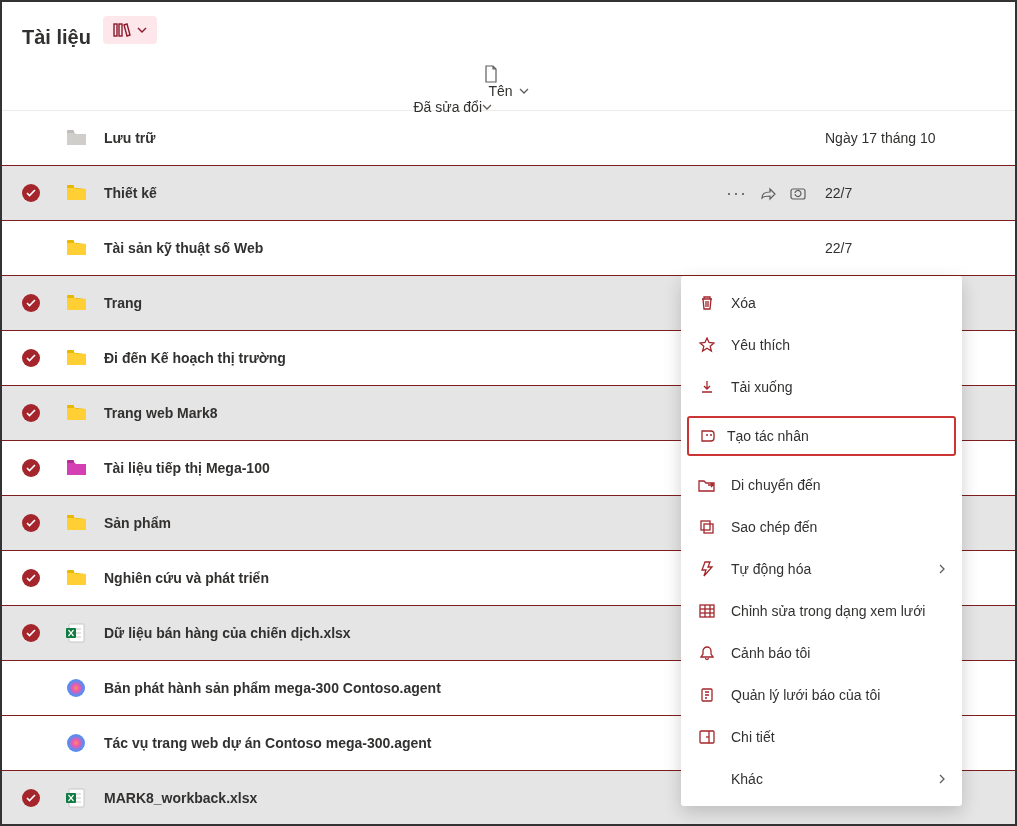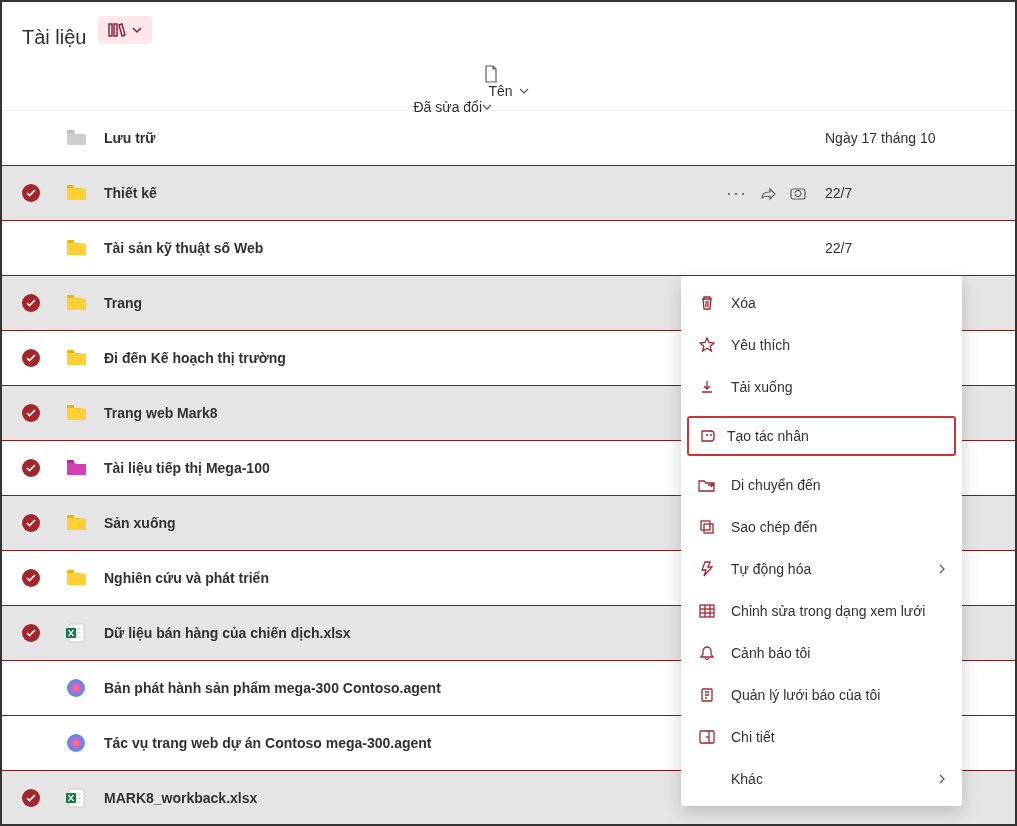--- a/index.html
+++ b/index.html
@@ -1,18 +1,18 @@
 <!DOCTYPE html>
 <html><head>
 <meta charset="utf-8">
 <style>
 * { box-sizing: border-box; margin: 0; padding: 0; }
 body { font-family: "Segoe UI", Arial, sans-serif; font-size: 14px; color: #323130; background: #fff; width: 1017px; height: 826px; overflow: hidden; position: relative; border: 2px solid #333; }
 .header { display: flex; align-items: center; padding: 8px 20px 16px; gap: 12px; }
-.page-title { font-size: 20px; font-weight: 400; margin-top: 16px; }
+.page-title { font-size: 20px; font-weight: 700; margin-top: 16px; }
 .view-selector { display: inline-flex; align-items: center; gap: 6px; background: #fde7ea; padding: 6px 10px; border-radius: 4px; cursor: pointer; }
 .view-selector svg { color: #8b1a2b; }
 .col-headers { display: flex; align-items: center; padding: 0 20px; height: 46px; border-bottom: 1px solid #edebe9; flex-direction: column; }
 .col-icon { width: 64px; display: flex; align-items: center; padding-left: 6px; }
 .col-name { flex: 1; display: flex; align-items: center; gap: 6px; font-weight: 400; cursor: pointer; }
 .col-modified { width: 190px; display: flex; align-items: center; cursor: pointer; }
 .chev { color: #605e5c; }
 .doc-icon { color: #605e5c; }
 .list { }
 .row { display: flex; align-items: center; padding: 0 20px; height: 55px; border-bottom: 1px solid #7f1d1d; position: relative; }
@@ -214,21 +214,21 @@
           <svg width="10" height="8" viewBox="0 0 10 8">
             <path d="M1 4 L3.5 6.5 L9 1" stroke="#fff" stroke-width="1.6" fill="none"></path>
           </svg>
         </span>
       </div>
       <div class="cell-thumb">
         <svg width="22" height="20" viewBox="0 0 22 20">
           <use href="#folder-y"></use>
         </svg>
       </div>
-      <div class="cell-name">Sản xuống</div>
+      <div class="cell-name">Sản phẩm</div>
       <div class="cell-actions">
         <span class="ellipsis">···</span>
       </div>
       <div class="cell-mod"></div>
     </div>
     <div class="row sel">
       <div class="cell-check">
         <span class="check">
           <svg width="10" height="8" viewBox="0 0 10 8">
             <path d="M1 4 L3.5 6.5 L9 1" stroke="#fff" stroke-width="1.6" fill="none"></path>

